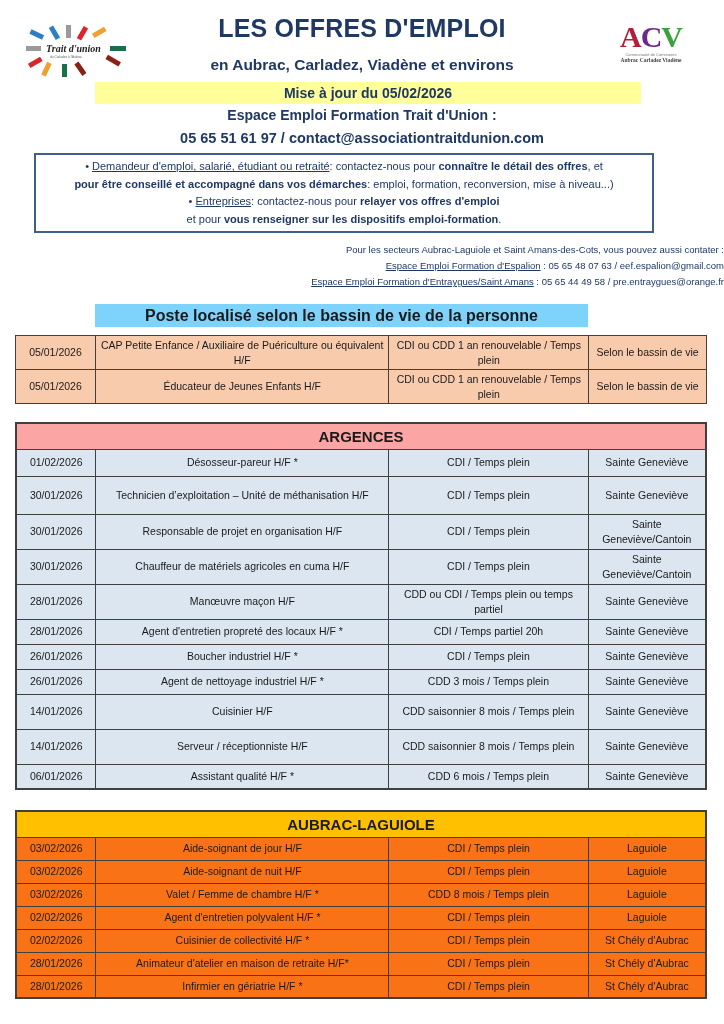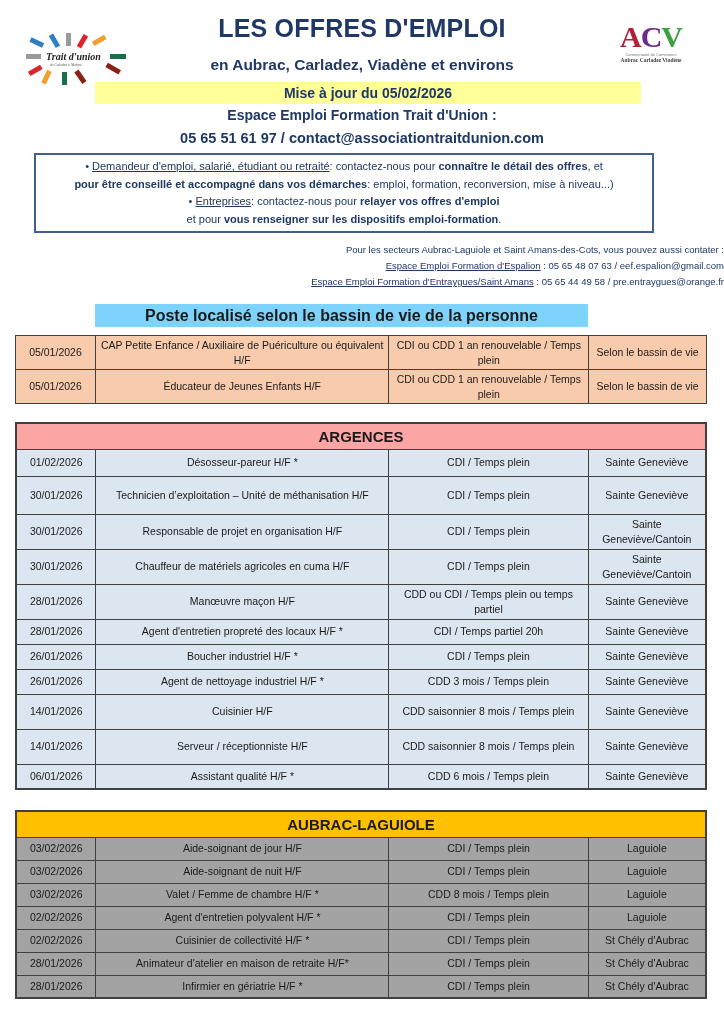--- a/index.html
+++ b/index.html
@@ -1,19 +1,19 @@
 <!DOCTYPE html>
 <html><head>
 <meta charset="utf-8">
 <style>
   * { box-sizing: border-box; margin: 0; padding: 0; }
   html, body { width: 724px; height: 1024px; background: #ffffff; overflow: hidden; }
   body { font-family: "Liberation Sans", "DejaVu Sans", sans-serif; color: #1a1a1a; position: relative; }
 
-  .logo-left { position: absolute; left: 22px; top: 32px; width: 112px; height: 54px; }
+  .logo-left { position: absolute; left: 22px; top: 24px; width: 112px; height: 54px; }
   .logo-right { position: absolute; left: 606px; top: 22px; width: 90px; height: 50px; text-align: center; }
   .acv-word { font-family: "Liberation Serif", serif; font-size: 30px; font-weight: bold; letter-spacing: -1px; line-height: 30px; }
   .acv-a { color: #b0203a; }
   .acv-c { color: #6a2a8a; }
   .acv-v { color: #3aa040; }
   .acv-sub1 { font-size: 4px; color: #777; line-height: 5px; }
   .acv-sub2 { font-family: "Liberation Serif", serif; font-size: 5.5px; color: #444; font-weight: bold; line-height: 7px; }
 
   .title { position: absolute; left: 0; width: 724px; top: 14px; text-align: center; font-size: 25px; font-weight: bold; color: #1f3864; letter-spacing: 0.2px; }
   .subtitle { position: absolute; left: 0; width: 724px; top: 56px; text-align: center; font-size: 15.5px; font-weight: bold; color: #1f3864; }
@@ -40,21 +40,21 @@
 
   .tbl-peach { top: 335px; }
   .tbl-peach td { background: #f8cbad; height: 34px; }
 
   .tbl-blue { top: 422px; border: 2px solid #404040; }
   .tbl-blue th { background: #fca5a5; }
   .tbl-blue td { background: #dce6f1; }
 
   .tbl-yellow { top: 810px; border: 2px solid #404040; }
   .tbl-yellow th { background: #ffc000; }
-  .tbl-yellow td { background: #a3a3a3; height: 23px; }
+  .tbl-yellow td { background: #f97316; height: 23px; }
 </style>
 </head>
 <body>
 
 <div class="logo-left">
   <svg width="112" height="54" viewBox="0 0 112 54">
     <rect x="8" y="8" width="14" height="5" fill="#2e7fc1" transform="rotate(25 15 10)"></rect>
     <rect x="30" y="2" width="5" height="14" fill="#2e7fc1" transform="rotate(-30 32 9)"></rect>
     <rect x="44" y="1" width="5" height="13" fill="#9a9a9a"></rect>
     <rect x="58" y="2" width="5" height="14" fill="#d9252b" transform="rotate(30 60 9)"></rect>

